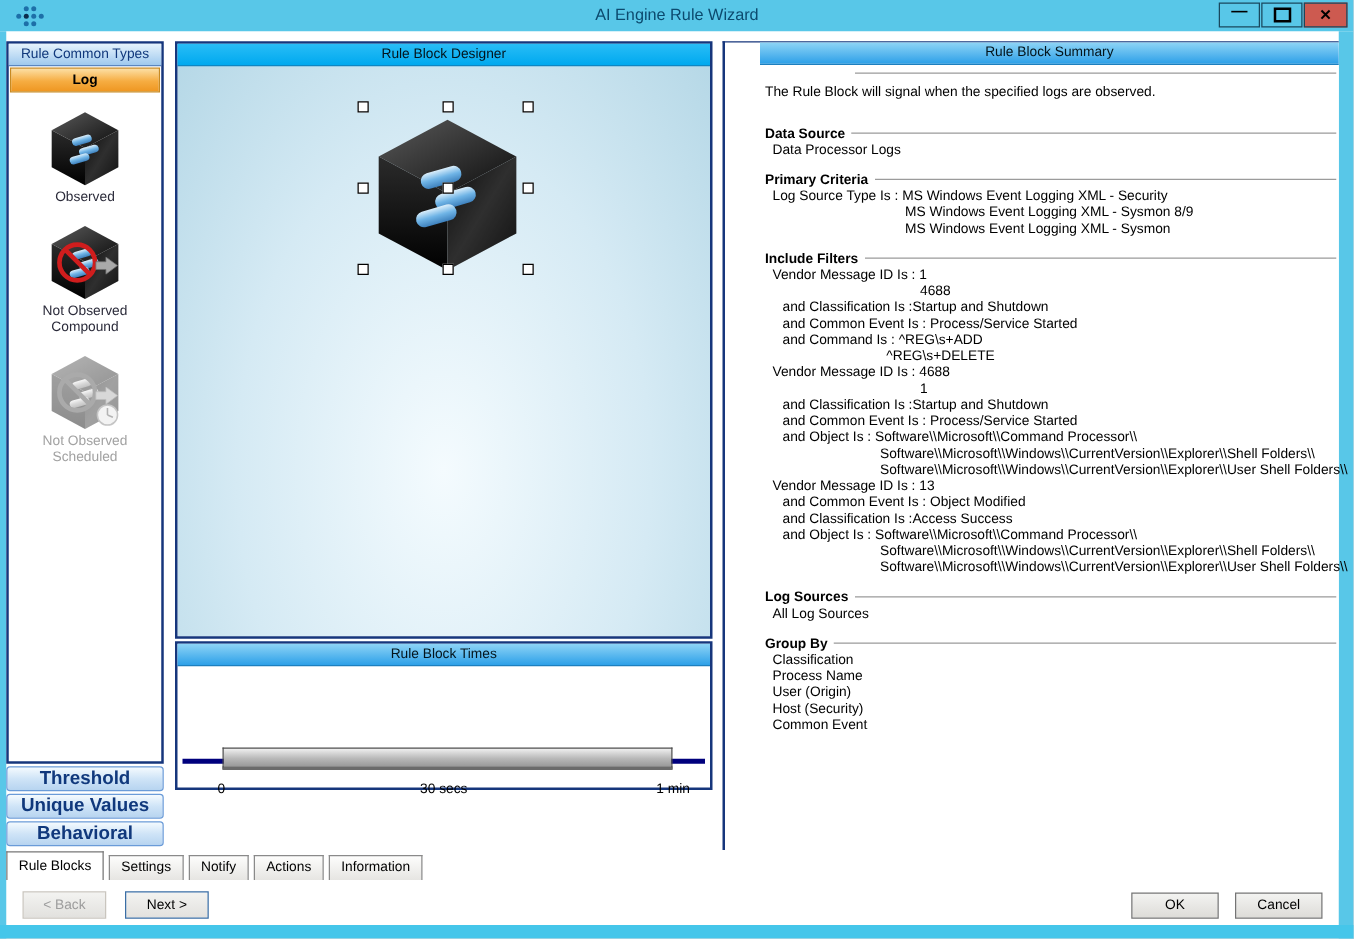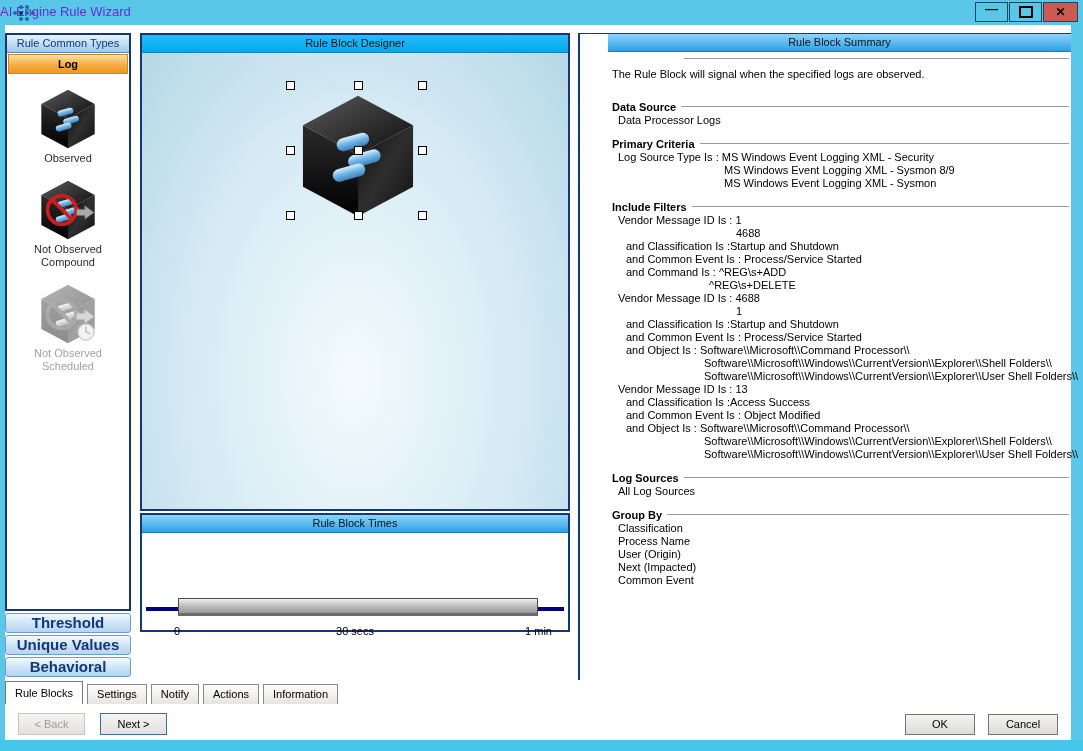--- a/index.html
+++ b/index.html
@@ -2,21 +2,21 @@
 <html><head>
 <meta charset="utf-8">
 <style>
   html,body{margin:0;padding:0;background:#9aa7b0;font-family:"Liberation Sans",sans-serif;}
   .window{position:relative;width:1083px;height:751px;background:#ffffff;overflow:hidden;}
   
   .titlebar{position:absolute;left:0;top:0;width:1083px;height:25px;background:#58c7e8;}
   .frame-left{position:absolute;left:0;top:25px;width:5px;bottom:0;background:#58c7e8;}
   .frame-right{position:absolute;right:0;top:25px;width:12px;bottom:0;background:#58c7e8;}
   .frame-bottom{position:absolute;left:0;right:0;bottom:0;height:11px;background:#45c6ea;}
-  .app-title{position:absolute;left:0;right:0;top:4px;text-align:left;font-size:13px;color:#6d28d9;}
+  .app-title{position:absolute;left:0;right:0;top:4px;text-align:center;font-size:13px;color:#0c4a6e;}
   .logo{position:absolute;left:10px;top:3px;width:28px;height:20px;}
   .winbtn{position:absolute;top:2px;height:20px;box-sizing:border-box;border:1px solid #19485e;
           display:flex;align-items:center;justify-content:center;background:#58c7e8;cursor:pointer;}
   .winbtn.min{right:75px;width:33px;font-weight:bold;color:#000;font-size:13px;line-height:8px;padding-bottom:6px;}
   .winbtn.max{right:41px;width:33px;}
   .maxglyph{width:10px;height:8px;border:2px solid #000;}
   .winbtn.close{right:5px;width:35px;background:#cd5a50;color:#000;font-weight:bold;font-size:12px;}
   
   .left-panel{position:absolute;left:5px;top:33px;width:126px;height:578px;box-sizing:border-box;
               background:#fff;border:2px solid #16367c;}
@@ -245,42 +245,42 @@
             <div class="sum-line ind1">and Command Is : ^REG\s+ADD</div>
             <div class="sum-line ind4">^REG\s+DELETE</div>
             <div class="sum-line ind0">Vendor Message ID Is : 4688</div>
             <div class="sum-line ind3">1</div>
             <div class="sum-line ind1">and Classification Is :Startup and Shutdown</div>
             <div class="sum-line ind1">and Common Event Is : Process/Service Started</div>
             <div class="sum-line ind1">and Object Is : Software\\Microsoft\\Command Processor\\</div>
             <div class="sum-line ind5">Software\\Microsoft\\Windows\\CurrentVersion\\Explorer\\Shell Folders\\</div>
             <div class="sum-line ind5">Software\\Microsoft\\Windows\\CurrentVersion\\Explorer\\User Shell Folders\\</div>
             <div class="sum-line ind0">Vendor Message ID Is : 13</div>
+            <div class="sum-line ind1">and Common Event Is : Object Modified</div>
             <div class="sum-line ind1">and Classification Is :Access Success</div>
-            <div class="sum-line ind1">and Common Event Is : Object Modified</div>
             <div class="sum-line ind1">and Object Is : Software\\Microsoft\\Command Processor\\</div>
             <div class="sum-line ind5">Software\\Microsoft\\Windows\\CurrentVersion\\Explorer\\Shell Folders\\</div>
             <div class="sum-line ind5">Software\\Microsoft\\Windows\\CurrentVersion\\Explorer\\User Shell Folders\\</div>
           </div>
           <div class="sum-sec">
             <div class="sum-head">
               <span class="sum-title">Log Sources</span>
               <span class="hrule"></span>
             </div>
             <div class="sum-line ind0">All Log Sources</div>
           </div>
           <div class="sum-sec">
             <div class="sum-head">
               <span class="sum-title">Group By</span>
               <span class="hrule"></span>
             </div>
             <div class="sum-line ind0">Classification</div>
             <div class="sum-line ind0">Process Name</div>
             <div class="sum-line ind0">User (Origin)</div>
-            <div class="sum-line ind0">Next (Impacted)</div>
+            <div class="sum-line ind0">Host (Security)</div>
             <div class="sum-line ind0">Common Event</div>
           </div>
         </div>
     </div>
   </div>
 
   <div class="tabstrip">
       <div class="tab active">Rule Blocks</div>
       <div class="tab">Settings</div>
       <div class="tab">Notify</div>

